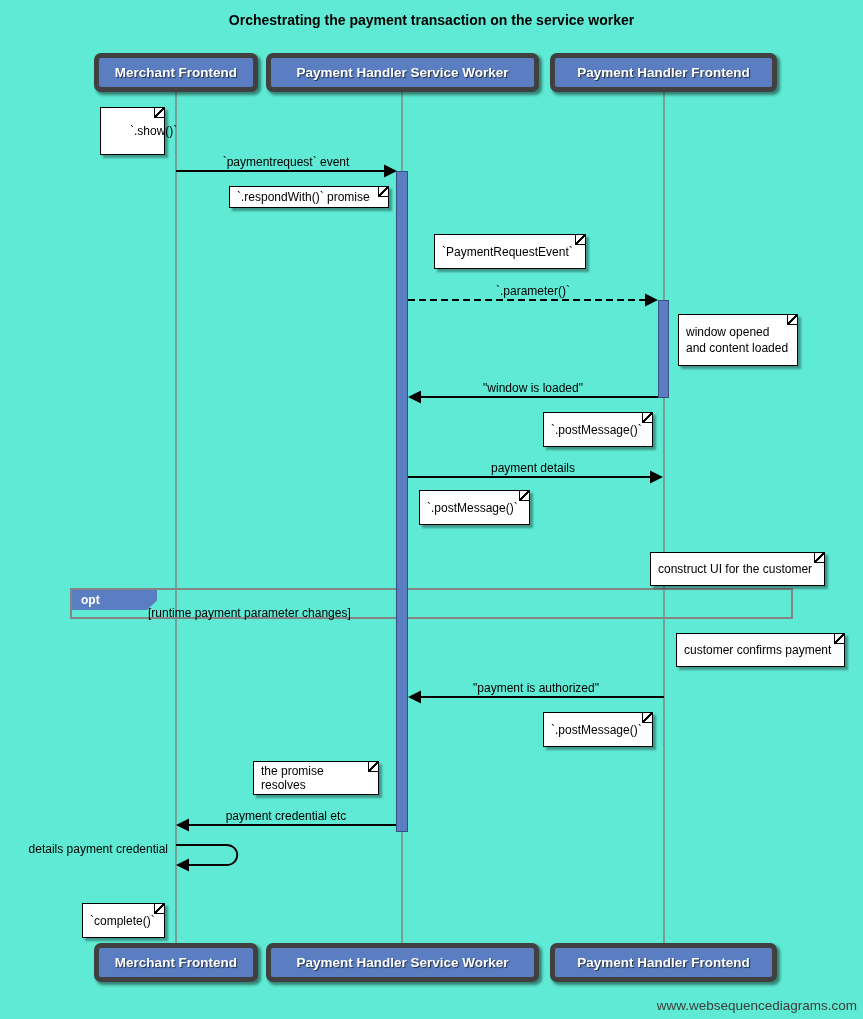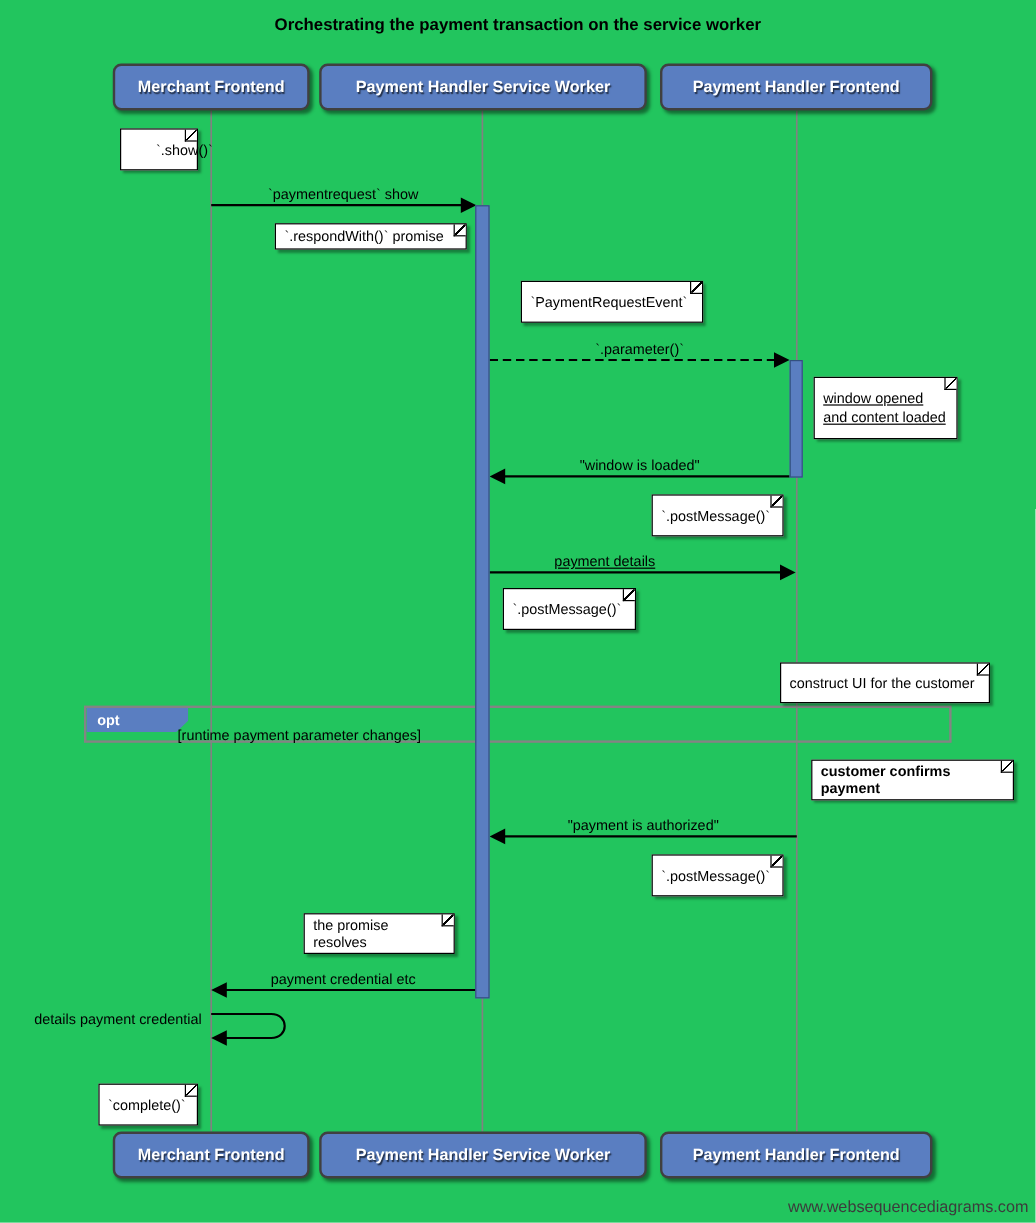--- a/index.html
+++ b/index.html
@@ -1,27 +1,27 @@
 <!DOCTYPE html>
 <html><head>
 <meta charset="utf-8">
 <style>
   html,body { margin:0; padding:0; background:#fff; }
   #canvas {
-    position:relative; width:863px; height:1019px; background:#22c55e;
+    position:relative; width:863px; height:1019px; background:#5eead4;
     font-family:"Liberation Sans", sans-serif; overflow:hidden;
   }
   .title {
     position:absolute; top:12px; left:0; width:100%;
     text-align:center; font-size:14px; font-weight:bold; color:#000;
   }
   svg.layer { position:absolute; top:0; left:0; }
   .actor {
     position:absolute; height:39px; border-radius:7px;
-    background:#5A7EC1; border:2px solid #404040;
+    background:#5A7EC1; border:5px solid #404040;
     box-shadow:2.5px 2.5px 3px rgba(0,0,0,0.45);
     display:flex; align-items:center; justify-content:center;
     color:#fff; font-size:13.5px; font-weight:bold;
     text-shadow:1px 1px 1px rgba(0,0,0,0.65);
     box-sizing:border-box;
   }
   .activation {
     position:absolute; background:#5A7EC1; border:1px solid #33507F;
     box-sizing:border-box;
   }
@@ -98,58 +98,58 @@
   </svg>
 
   <div class="frame" style="left:70px; top:588px; width:723px; height:31px;">
     <div class="frame-tab">opt</div>
     <div class="frame-guard">[runtime payment parameter changes]</div>
   </div>
 
   <div class="activation" style="left:396px; top:171px; width:12px; height:661px;"></div>
   <div class="activation" style="left:658px; top:300px; width:11px; height:98px;"></div>
 
-  <div class="mlabel centered" style="left:286px; top:155px;">`paymentrequest` show</div>
+  <div class="mlabel centered" style="left:286px; top:155px;">`paymentrequest` event</div>
   <div class="mlabel centered" style="left:533px; top:284px;">`.parameter()`</div>
   <div class="mlabel centered" style="left:533px; top:381px;">"window is loaded"</div>
-  <div class="mlabel centered" style="left:504px; top:461px;text-decoration:underline;">payment details</div>
+  <div class="mlabel centered" style="left:533px; top:461px;">payment details</div>
   <div class="mlabel centered" style="left:536px; top:681px;">"payment is authorized"</div>
   <div class="mlabel centered" style="left:286px; top:809px;">payment credential etc</div>
   <div class="mlabel" style="right:695px; top:842px;">details payment credential</div>
 
-  <div class="note" style="left:100px; top:107px; width:65px; height:35px;padding-left:29px;">
+  <div class="note" style="left:100px; top:107px; width:65px; height:48px;padding-left:29px;">
     <span class="txt">`.show()`</span>
     <span class="fold"></span>
   </div>
   <div class="note" style="left:229px; top:186px; width:160px; height:22px;">
     <span class="txt">`.respondWith()` promise</span>
     <span class="fold"></span>
   </div>
   <div class="note" style="left:434px; top:234px; width:152px; height:35px;">
     <span class="txt">`PaymentRequestEvent`</span>
     <span class="fold"></span>
   </div>
-  <div class="note multiline" style="left:678px; top:314px; width:120px; height:52px;text-decoration:underline;">
+  <div class="note multiline" style="left:678px; top:314px; width:120px; height:52px;">
     <span class="txt">window opened
 and content loaded</span>
     <span class="fold"></span>
   </div>
   <div class="note" style="left:543px; top:412px; width:110px; height:35px;">
     <span class="txt">`.postMessage()`</span>
     <span class="fold"></span>
   </div>
   <div class="note" style="left:419px; top:490px; width:111px; height:35px;">
     <span class="txt">`.postMessage()`</span>
     <span class="fold"></span>
   </div>
   <div class="note" style="left:650px; top:540px; width:175px; height:34px;margin-top:12px;">
     <span class="txt">construct UI for the customer</span>
     <span class="fold"></span>
   </div>
-  <div class="note" style="left:676px; top:633px; width:169px; height:34px;font-weight:bold;">
+  <div class="note" style="left:676px; top:633px; width:169px; height:34px;">
     <span class="txt">customer confirms payment</span>
     <span class="fold"></span>
   </div>
   <div class="note" style="left:543px; top:712px; width:110px; height:35px;">
     <span class="txt">`.postMessage()`</span>
     <span class="fold"></span>
   </div>
   <div class="note" style="left:253px; top:761px; width:126px; height:34px;">
     <span class="txt">the promise resolves</span>
     <span class="fold"></span>

